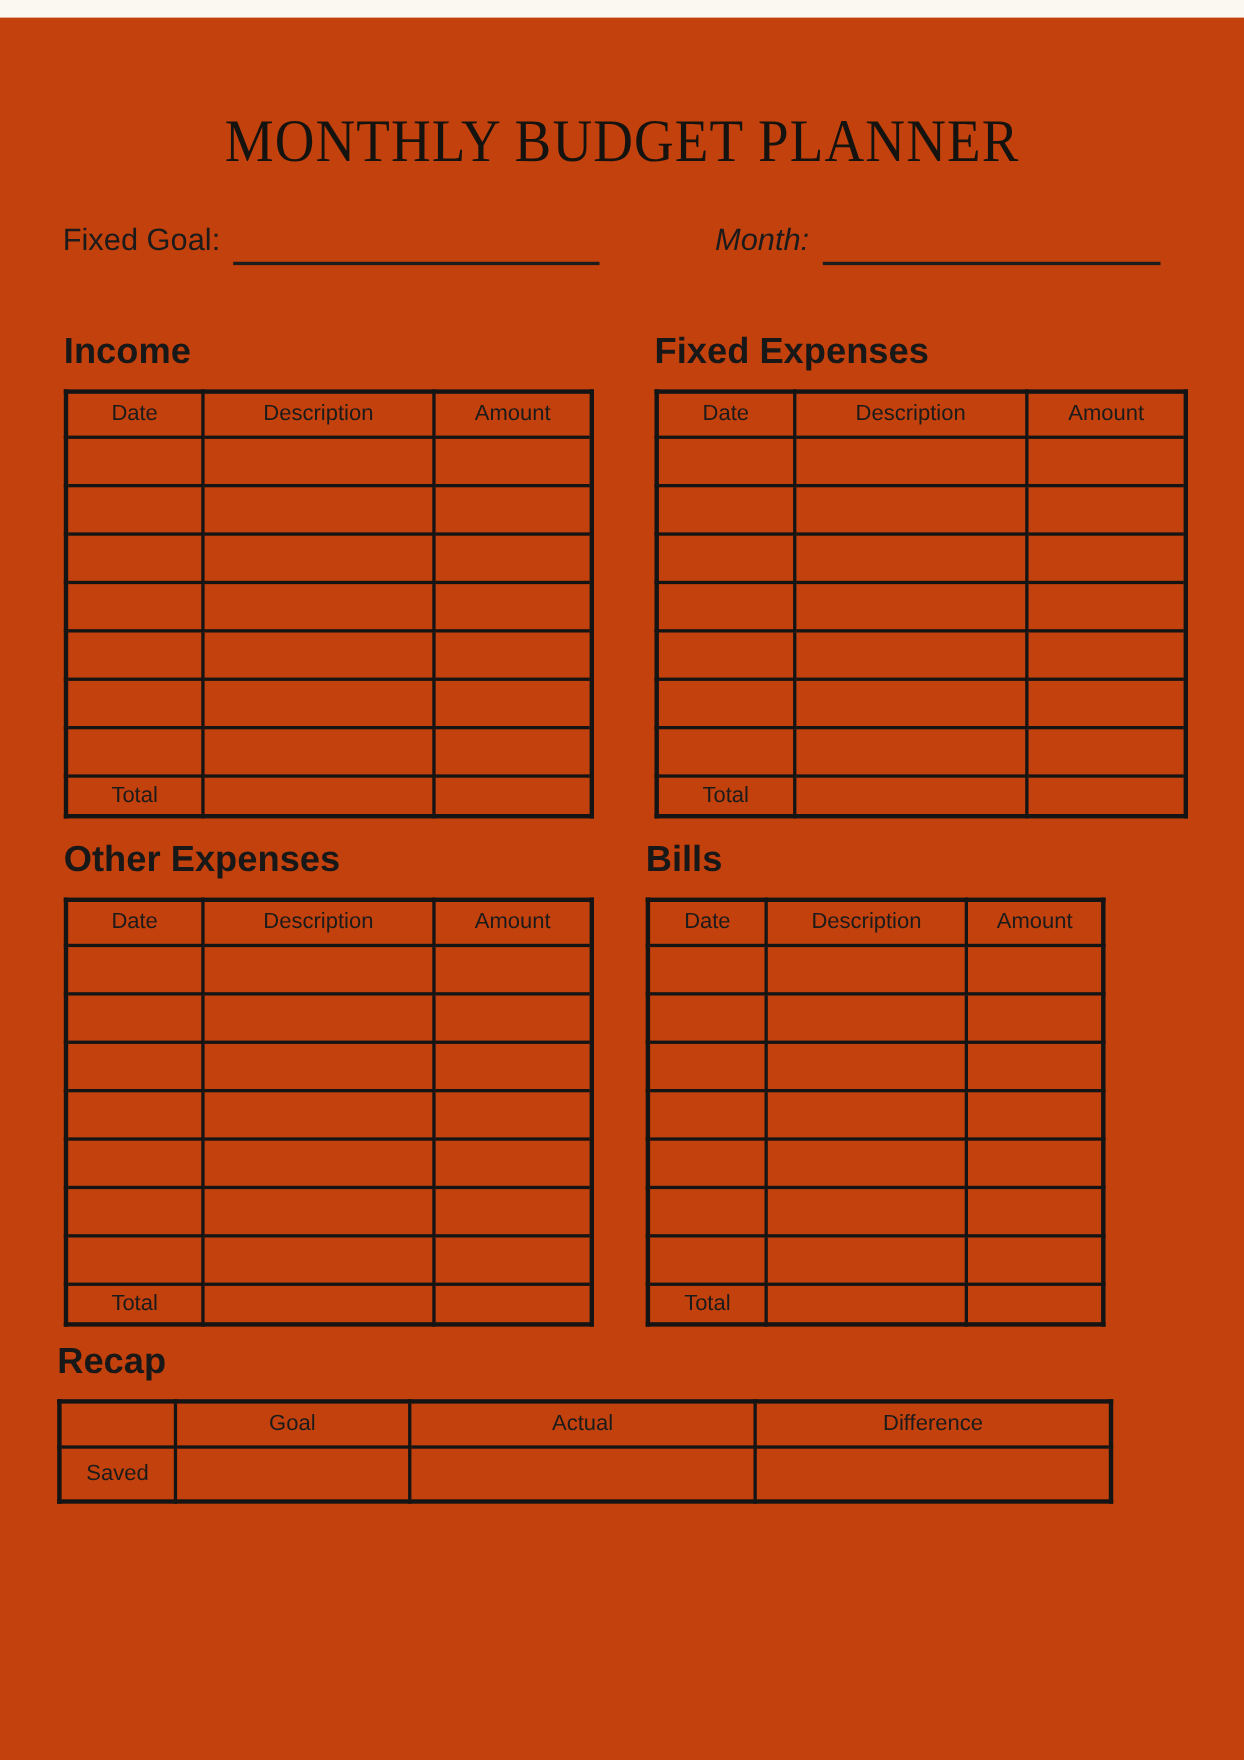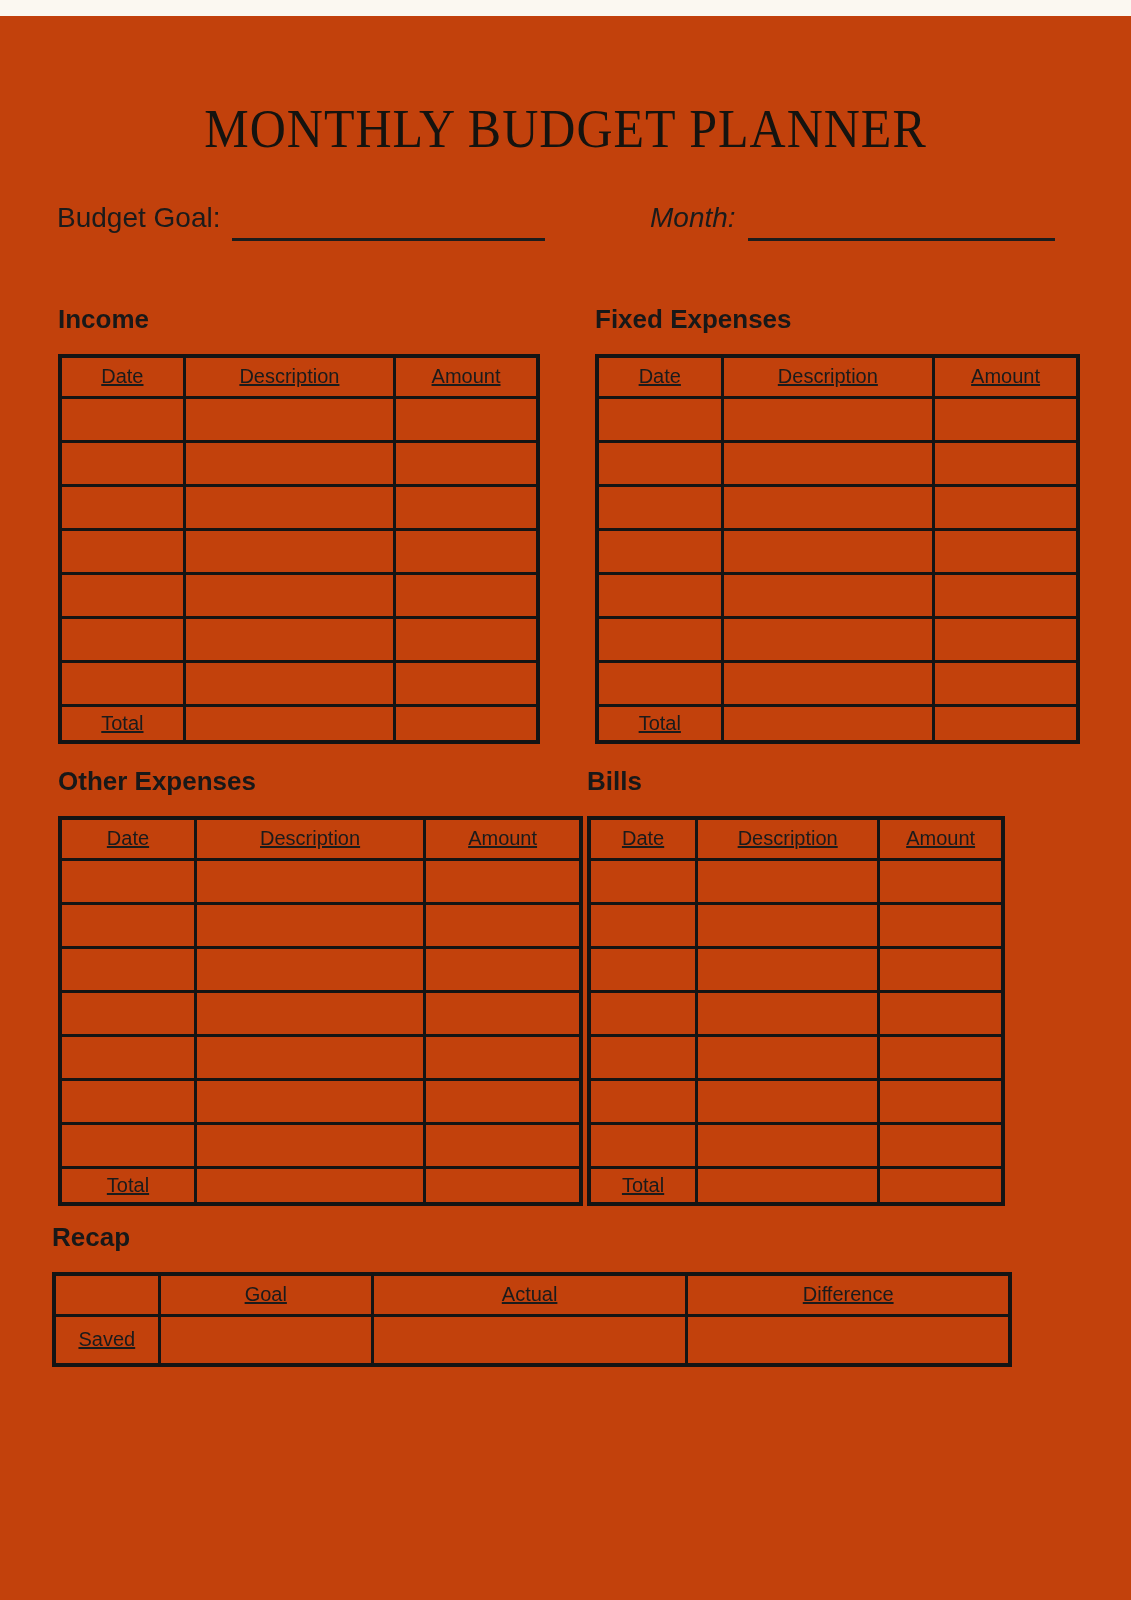--- a/index.html
+++ b/index.html
@@ -52,37 +52,36 @@
     height: 36px;
     border-bottom: 3px solid #1C1C1C;
     margin-bottom: -7px;
   }
   .field-budget-goal { left: 57px;  top: 186px; width: 488px; }
   .field-month       { left: 650px; top: 186px; width: 405px; font-style: italic; }
 
   .sec { position: absolute; }
   .sec h2 {
     margin: 0 0 20px 0;
-    font-size: 26px;
+    font-size: 33px;
     line-height: 30px;
     font-weight: 700;
     color: #181818;
   }
   .sec-income { left: 58px;  top: 288px;  width: 482px; }
   .sec-fixed  { left: 595px; top: 288px;  width: 485px; }
-  .sec-other  { left: 58px;  top: 750px;  width: 525px; }
+  .sec-other  { left: 58px;  top: 750px;  width: 482px; }
   .sec-bills  { left: 587px; top: 750px;  width: 418px; }
   .sec-recap  { left: 52px;  top: 1206px; width: 960px; }
 
   table.grid {
     width: 100%;
     border-collapse: collapse;
     table-layout: fixed;
     border: 4px solid #141414;
-    text-decoration: underline;
   }
   table.grid td {
     border: 3px solid #141414;
     padding: 0 6px;
     height: 44px;
     font-size: 20px;
     color: #1B1B1B;
     vertical-align: middle;
   }
   table.grid thead td {
@@ -105,21 +104,21 @@
   .rc-diff   { width: 33.8%; }
 </style>
 </head>
 <body>
 
 <div class="page">
 
   <h1 class="title">MONTHLY BUDGET PLANNER</h1>
 
   <div class="field field-budget-goal">
-    <span class="field-label">Budget Goal:</span>
+    <span class="field-label">Fixed Goal:</span>
     <span class="field-line"></span>
   </div>
 
   <div class="field field-month">
     <span class="field-label">Month:</span>
     <span class="field-line"></span>
   </div>
 
   <section class="sec sec-income">
     <h2>Income</h2>

